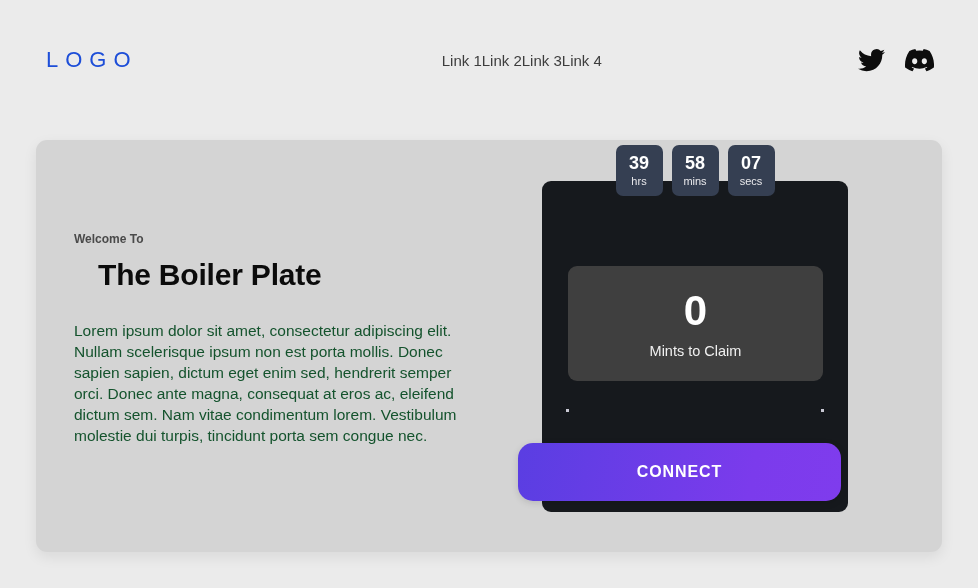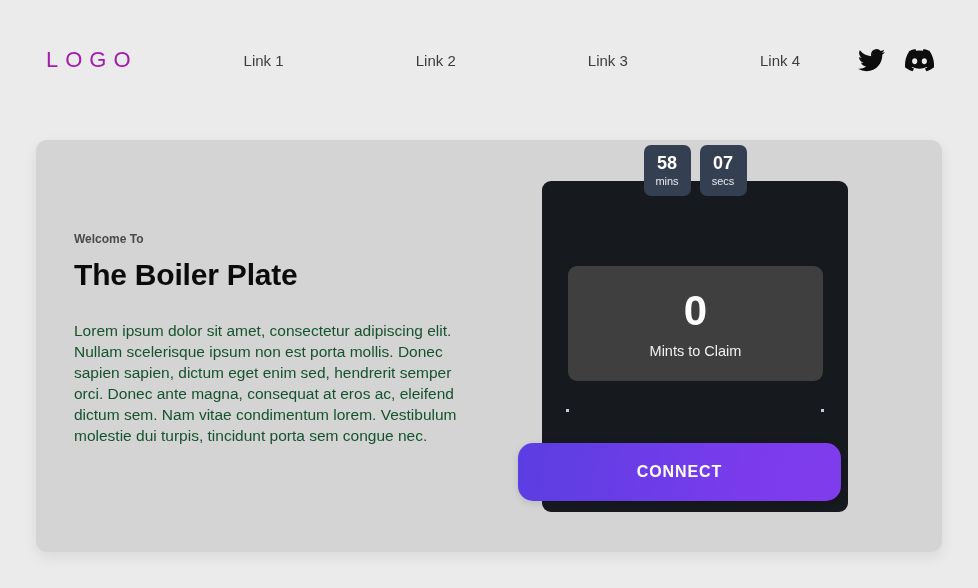--- a/index.html
+++ b/index.html
@@ -22,31 +22,31 @@
     width: 100%;
     background: #ebebeb;
     display: flex;
     align-items: center;
     padding: 0 44px 0 44px;
   }
 
   .logo {
     font-size: 22px;
     letter-spacing: 7px;
-    color: #a21caf;
+    color: #1d4ed8;
     font-weight: 400;
     white-space: nowrap;
     flex: 0 0 auto;
     padding-left: 2px;
   }
 
   .nav-links {
     display: flex;
     flex: 1 1 auto;
-    justify-content: space-between;
+    justify-content: center;
     align-items: center;
     padding: 0 58px 0 106px;
   }
 
   .nav-link {
     font-size: 15px;
     color: #3d3d3d;
     text-decoration: none;
     white-space: nowrap;
     cursor: pointer;
@@ -91,20 +91,21 @@
     color: #4a4a4a;
     margin-bottom: 12px;
   }
 
   .hero-title {
     font-size: 30px;
     font-weight: bold;
     color: #0b0b0b;
     letter-spacing: -0.2px;
     margin-bottom: 28px;
+    margin-left: 24px;
   }
 
   .hero-paragraph {
     font-size: 15.5px;
     line-height: 21px;
     color: #14532d;
     width: 398px;
   }
 
   
@@ -263,20 +264,24 @@
   <div class="hero-left">
     <div class="welcome-kicker">Welcome To</div>
     <h1 class="hero-title">The Boiler Plate</h1>
     <p class="hero-paragraph">Lorem ipsum dolor sit amet, consectetur adipiscing elit. Nullam scelerisque ipsum non est porta mollis. Donec sapien sapien, dictum eget enim sed, hendrerit semper orci. Donec ante magna, consequat at eros ac, eleifend dictum sem. Nam vitae condimentum lorem. Vestibulum molestie dui turpis, tincidunt porta sem congue nec.</p>
   </div>
 
   <div class="mint-card">
 
     <div class="timer-row">
       <div class="timer-box">
+        <span class="timer-value">39</span>
+        <span class="timer-label">hrs</span>
+      </div>
+      <div class="timer-box">
         <span class="timer-value">58</span>
         <span class="timer-label">mins</span>
       </div>
       <div class="timer-box">
         <span class="timer-value">07</span>
         <span class="timer-label">secs</span>
       </div>
     </div>
 
 

